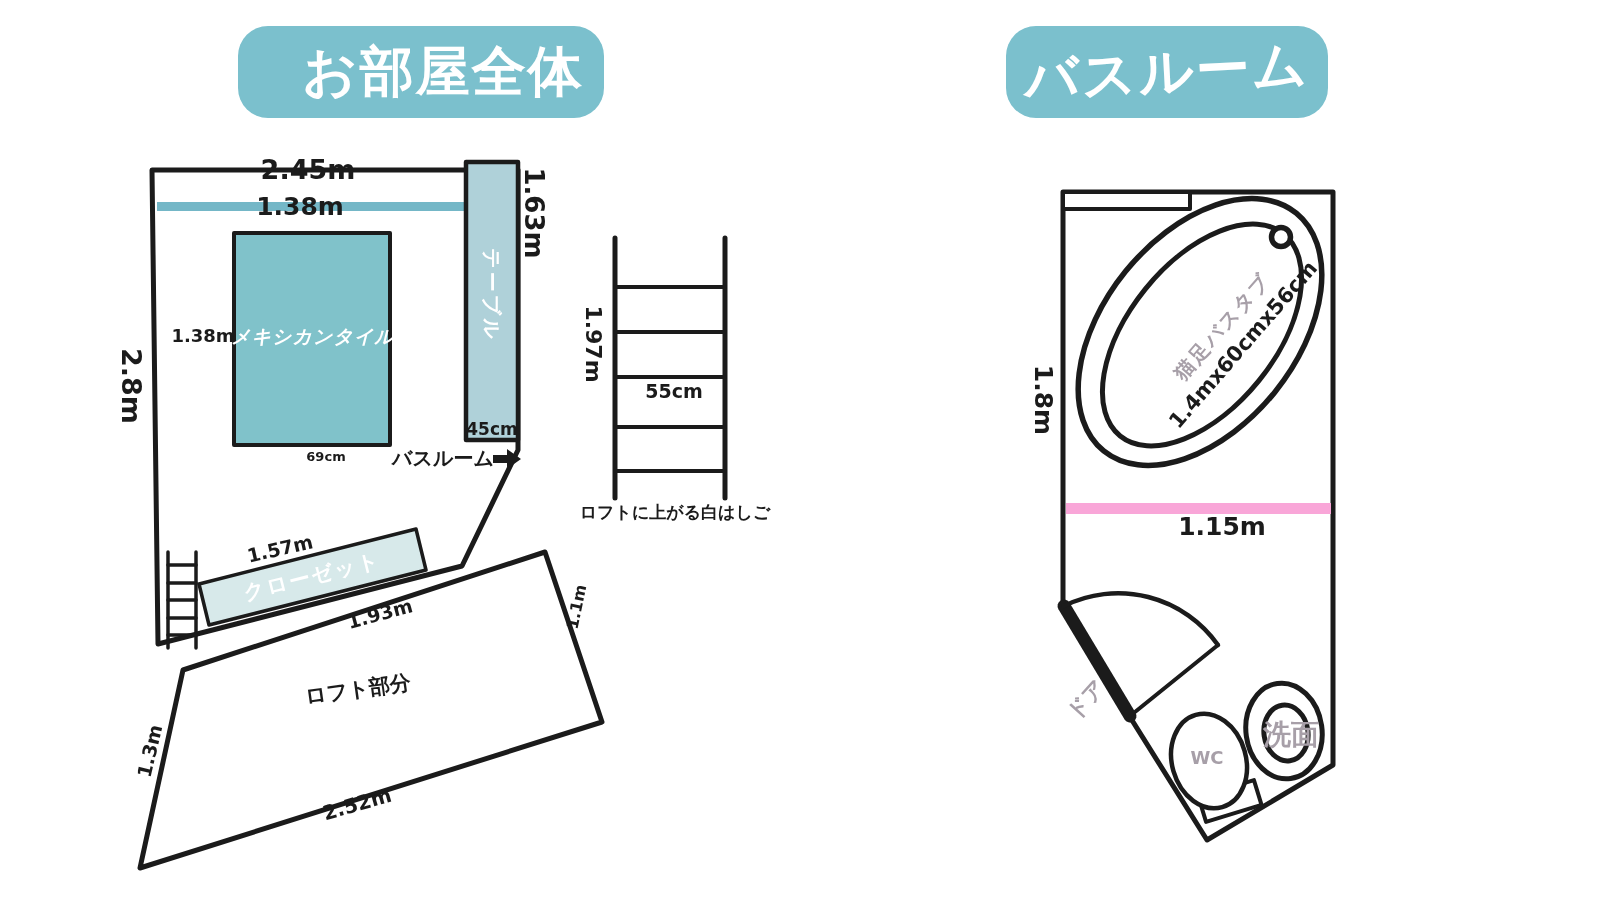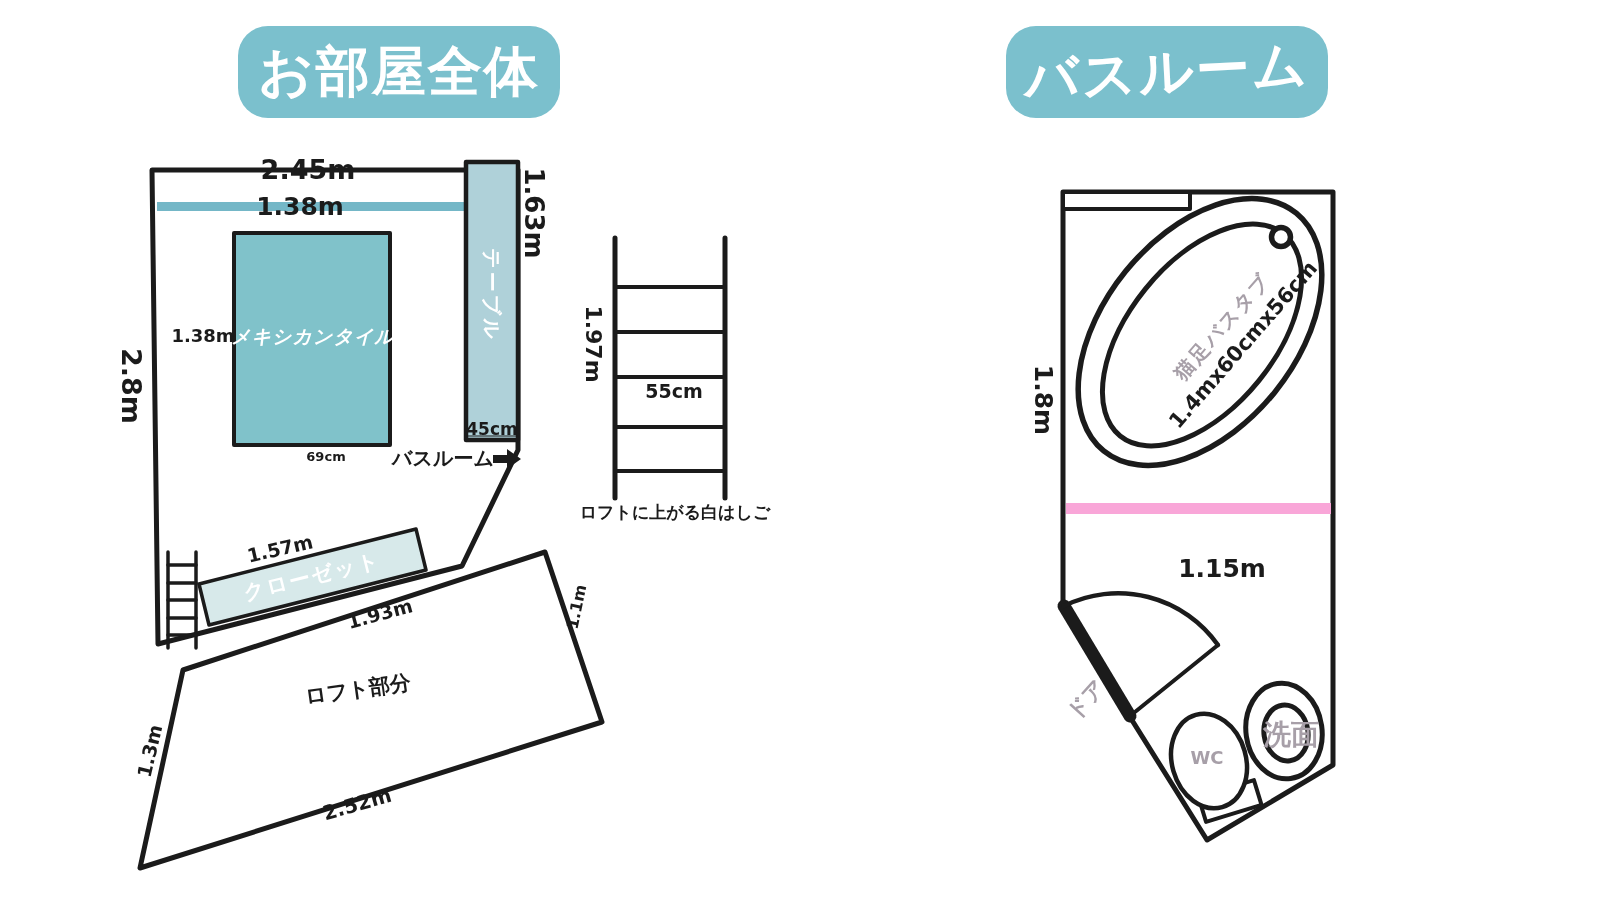--- a/index.html
+++ b/index.html
@@ -90,51 +90,51 @@
       <line x1="1130" y1="716" x2="1218" y2="645" stroke-width="4"></line>
 
       <rect x="1201" y="788" width="58" height="26" transform="rotate(-17 1230 801)" fill="#ffffff" stroke-width="4"></rect>
       <ellipse cx="1209" cy="761" rx="37" ry="48" transform="rotate(-16 1209 761)" fill="#ffffff" stroke-width="4.5"></ellipse>
 
       <ellipse cx="1284" cy="731" rx="38" ry="48" transform="rotate(-8 1284 731)" fill="#ffffff" stroke-width="5"></ellipse>
       <ellipse cx="1286" cy="733" rx="22" ry="28" transform="rotate(-8 1286 733)" stroke-width="5"></ellipse>
     </g>
   </svg>
 
-  <div class="badge" style="left:238px;top:26px;width:322px;height:92px;">
+  <div class="badge" style="left:238px;top:26px;width:322px;height:92px;padding-left:44px;">
     <span class="t">お部屋全体</span>
   </div>
   <div class="badge" style="left:1006px;top:26px;width:322px;height:92px;">
     <span class="t" style="transform:rotate(-3deg);">バスルーム</span>
   </div>
 
   <div class="lbl" style="left:308px;top:147px;font-size:27px;margin-top:22px;">2.45m</div>
   <div class="lbl" style="left:300px;top:206px;font-size:25px;">1.38m</div>
   <div class="lbl" style="left:131px;top:386px;font-size:27px;transform:translate(-50%,-50%) rotate(90deg);">2.8m</div>
   <div class="lbl white" style="left:313px;top:336px;font-size:19px;letter-spacing:1px;font-style:italic;">メキシカンタイル</div>
   <div class="lbl" style="left:203px;top:336px;font-size:18px;">1.38m</div>
   <div class="lbl" style="left:326px;top:456px;font-size:13px;">69cm</div>
   <div class="lbl white" style="left:492px;top:295px;font-size:20px;letter-spacing:3px;transform:translate(-50%,-50%) rotate(90deg);">テーブル</div>
-  <div class="lbl" style="left:492px;top:429px;font-size:17px;text-decoration:underline;">45cm</div>
+  <div class="lbl" style="left:492px;top:429px;font-size:17px;">45cm</div>
   <div class="lbl" style="left:534px;top:213px;font-size:26px;transform:translate(-50%,-50%) rotate(90deg);">1.63m</div>
   <div class="lbl" style="left:443px;top:458px;font-size:20px;">バスルーム</div>
   <div class="lbl white" style="left:312px;top:577px;font-size:21px;letter-spacing:2px;transform:translate(-50%,-50%) rotate(-14deg);">クローゼット</div>
   <div class="lbl" style="left:280px;top:549px;font-size:19px;transform:translate(-50%,-50%) rotate(-13deg);">1.57m</div>
   <div class="lbl" style="left:380px;top:614px;font-size:19px;transform:translate(-50%,-50%) rotate(-15deg);">1.93m</div>
   <div class="lbl" style="left:358px;top:690px;font-size:21px;transform:translate(-50%,-50%) rotate(-8deg);">ロフト部分</div>
   <div class="lbl" style="left:150px;top:751px;font-size:19px;transform:translate(-50%,-50%) rotate(-77deg);">1.3m</div>
   <div class="lbl" style="left:577px;top:607px;font-size:16px;transform:translate(-50%,-50%) rotate(-78deg);">1.1m</div>
   <div class="lbl" style="left:357px;top:804px;font-size:20px;transform:translate(-50%,-50%) rotate(-16deg);">2.52m</div>
 
   <div class="lbl" style="left:593px;top:344px;font-size:22px;transform:translate(-50%,-50%) rotate(90deg);">1.97m</div>
   <div class="lbl" style="left:674px;top:391px;font-size:19px;text-align:center;">55cm</div>
   <div class="lbl" style="left:675px;top:512px;font-size:17px;text-align:center;">ロフトに上がる白はしご</div>
 
   <div class="lbl" style="left:1043px;top:400px;font-size:25px;transform:translate(-50%,-50%) rotate(90deg);">1.8m</div>
   <div class="tub-text" style="left:1233px;top:336px;">
     <div class="nm">猫足バスタブ</div>
     <div class="sz">1.4mx60cmx56cm</div>
   </div>
-  <div class="lbl" style="left:1222px;top:526px;font-size:25px;margin-top:42px;">1.15m</div>
+  <div class="lbl" style="left:1222px;top:526px;font-size:25px;">1.15m</div>
   <div class="lbl gray" style="left:1086px;top:700px;font-size:22px;transform:translate(-50%,-50%) rotate(-48deg);">ドア</div>
   <div class="lbl gray" style="left:1207px;top:758px;font-size:18px;">WC</div>
   <div class="lbl gray" style="left:1291px;top:735px;font-size:28px;text-align:right;">洗面</div>
 </div>
 
 </body></html>

